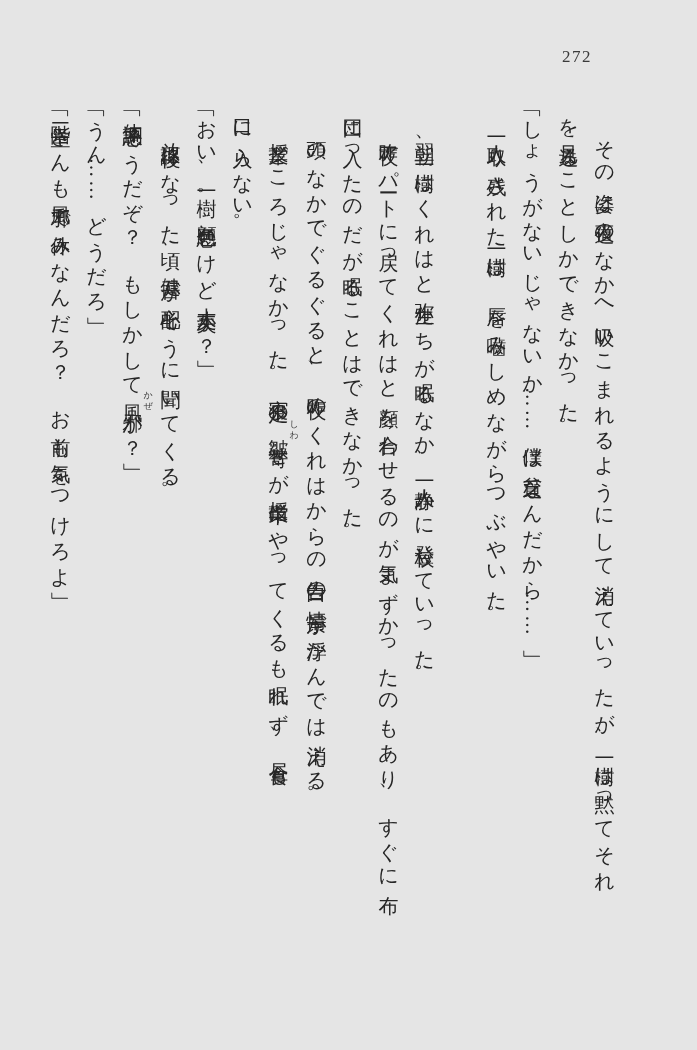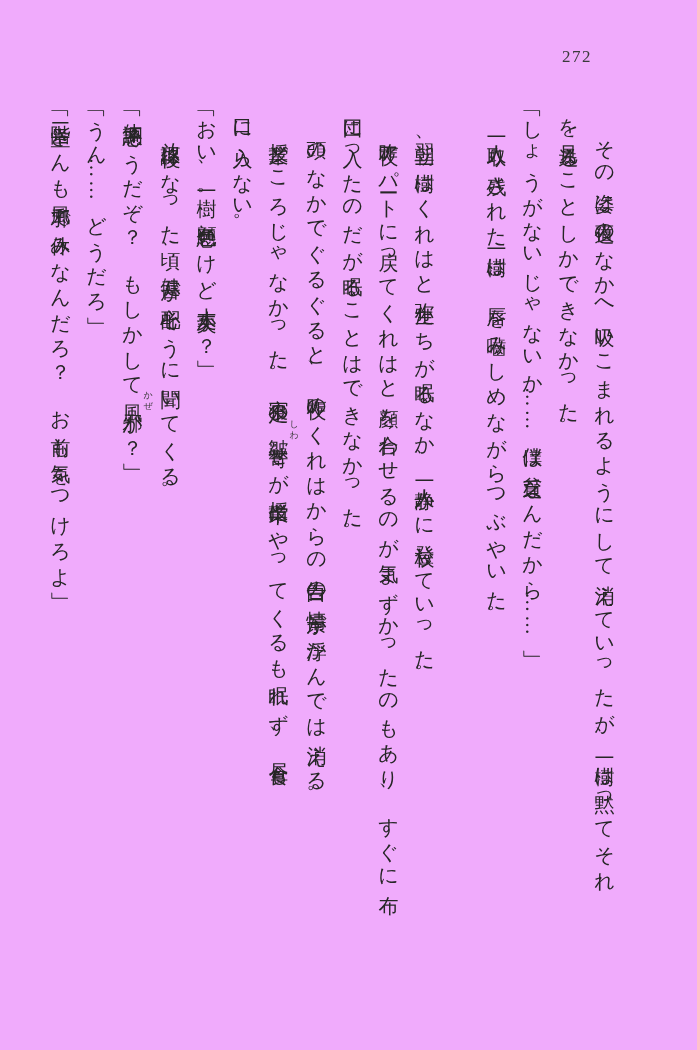--- a/index.html
+++ b/index.html
@@ -49,21 +49,21 @@
   }
   rt {
     font-size: 9px;
     letter-spacing: 0.5px;
     color: #3a3a3a;
   }
 </style>
 </head>
 <body>
 
-<div class="page" style="background: #f0abfc; color: rgb(38, 38, 38);">
+<div class="page" style="background: #e5e5e5; color: rgb(38, 38, 38);">
   <div class="page-number">272</div>
   <div class="text-block">
       <div class="tcol indent">その姿は夜道のなかへ吸いこまれるようにして消えていったが、一樹は黙ってそれ</div>
       <div class="tcol">を見送ることしかできなかった。</div>
       <div class="tcol">「しょうがないじゃないか……僕は貧乏なんだから……」</div>
       <div class="tcol indent">一人取り残された一樹は、唇を嚙みしめながらつぶやいた。</div>
       <div class="tcol">　</div>
       <div class="tcol indent">翌朝、一樹はくれはと弥生たちが眠るなか、一人静かに登校していった。</div>
       <div class="tcol indent">昨夜アパートに戻ってくれはと顔を合わせるのが気まずかったのもあり、すぐに布</div>
       <div class="tcol">団に入ったのだが眠ることはできなかった。</div>

